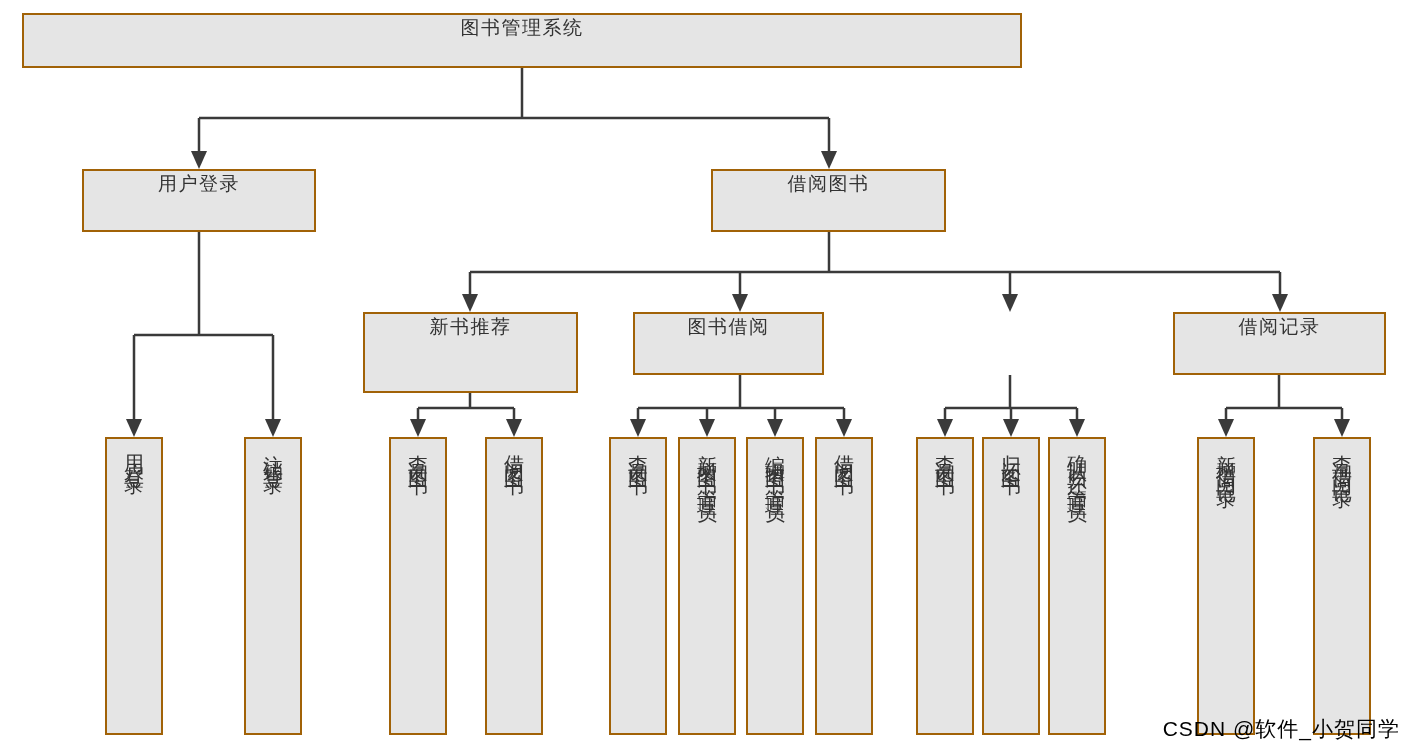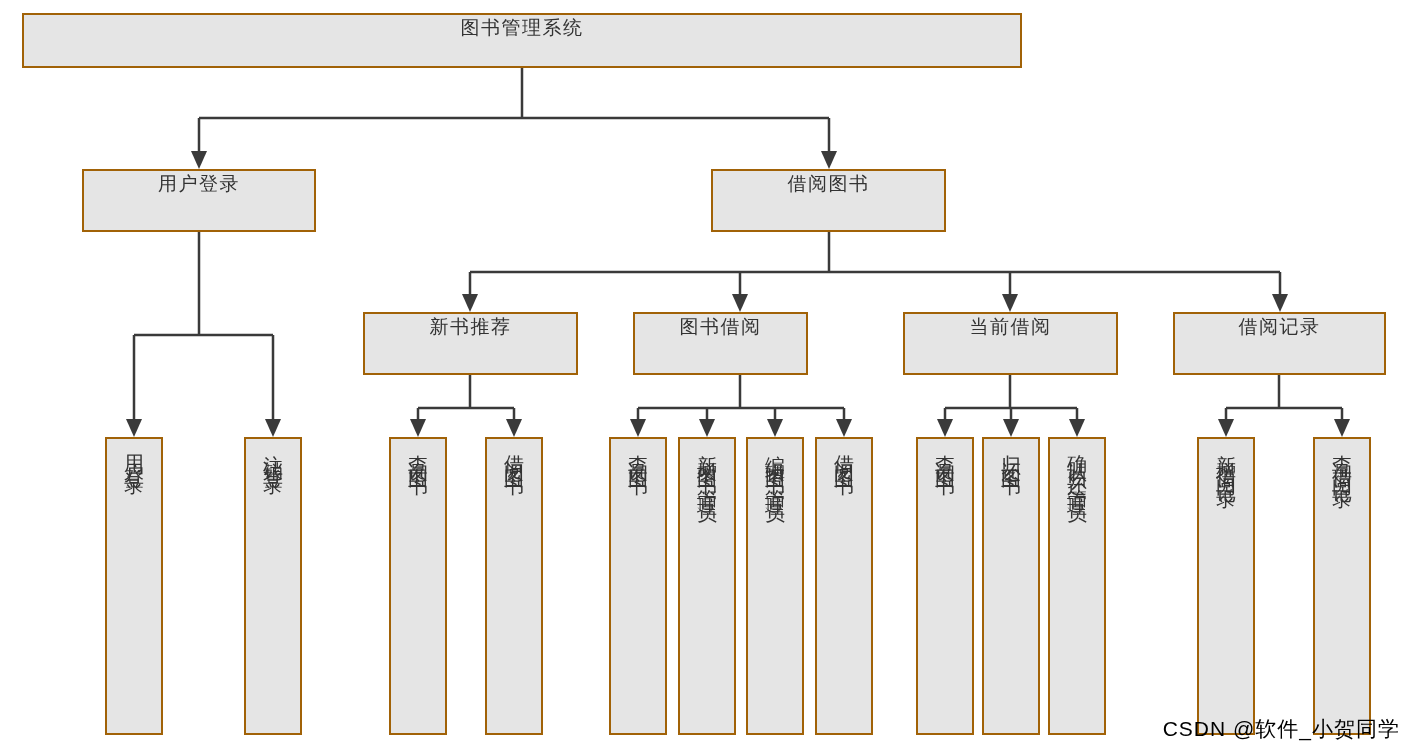--- a/index.html
+++ b/index.html
@@ -88,28 +88,25 @@
     <span>图书管理系统</span>
   </div>
 
   <div class="box hbox" style="left:82px;top:169px;width:234px;height:63px">
     <span>用户登录</span>
   </div>
   <div class="box hbox" style="left:711px;top:169px;width:235px;height:63px">
     <span>借阅图书</span>
   </div>
 
-  <div class="box hbox" style="left:363px;top:312px;width:215px;height:63px">
+  <div class="box hbox" style="left:363px;top:312px;width:215px;height:81px">
     <span>新书推荐</span>
   </div>
-  <div class="box hbox" style="left:633px;top:312px;width:175px;height:63px">
+  <div class="box hbox" style="left:633px;top:312px;width:191px;height:63px">
     <span>图书借阅</span>
-  </div>
-  <div class="box hbox" style="left:903px;top:312px;width:215px;height:63px">
-    <span>当前借阅</span>
   </div>
   <div class="box hbox" style="left:1173px;top:312px;width:213px;height:63px">
     <span>借阅记录</span>
   </div>
 
   <div class="box vbox" style="left:105px">
     <span class="vlabel">用户登录</span>
   </div>
   <div class="box vbox" style="left:244px">
     <span class="vlabel">注销登录</span>

